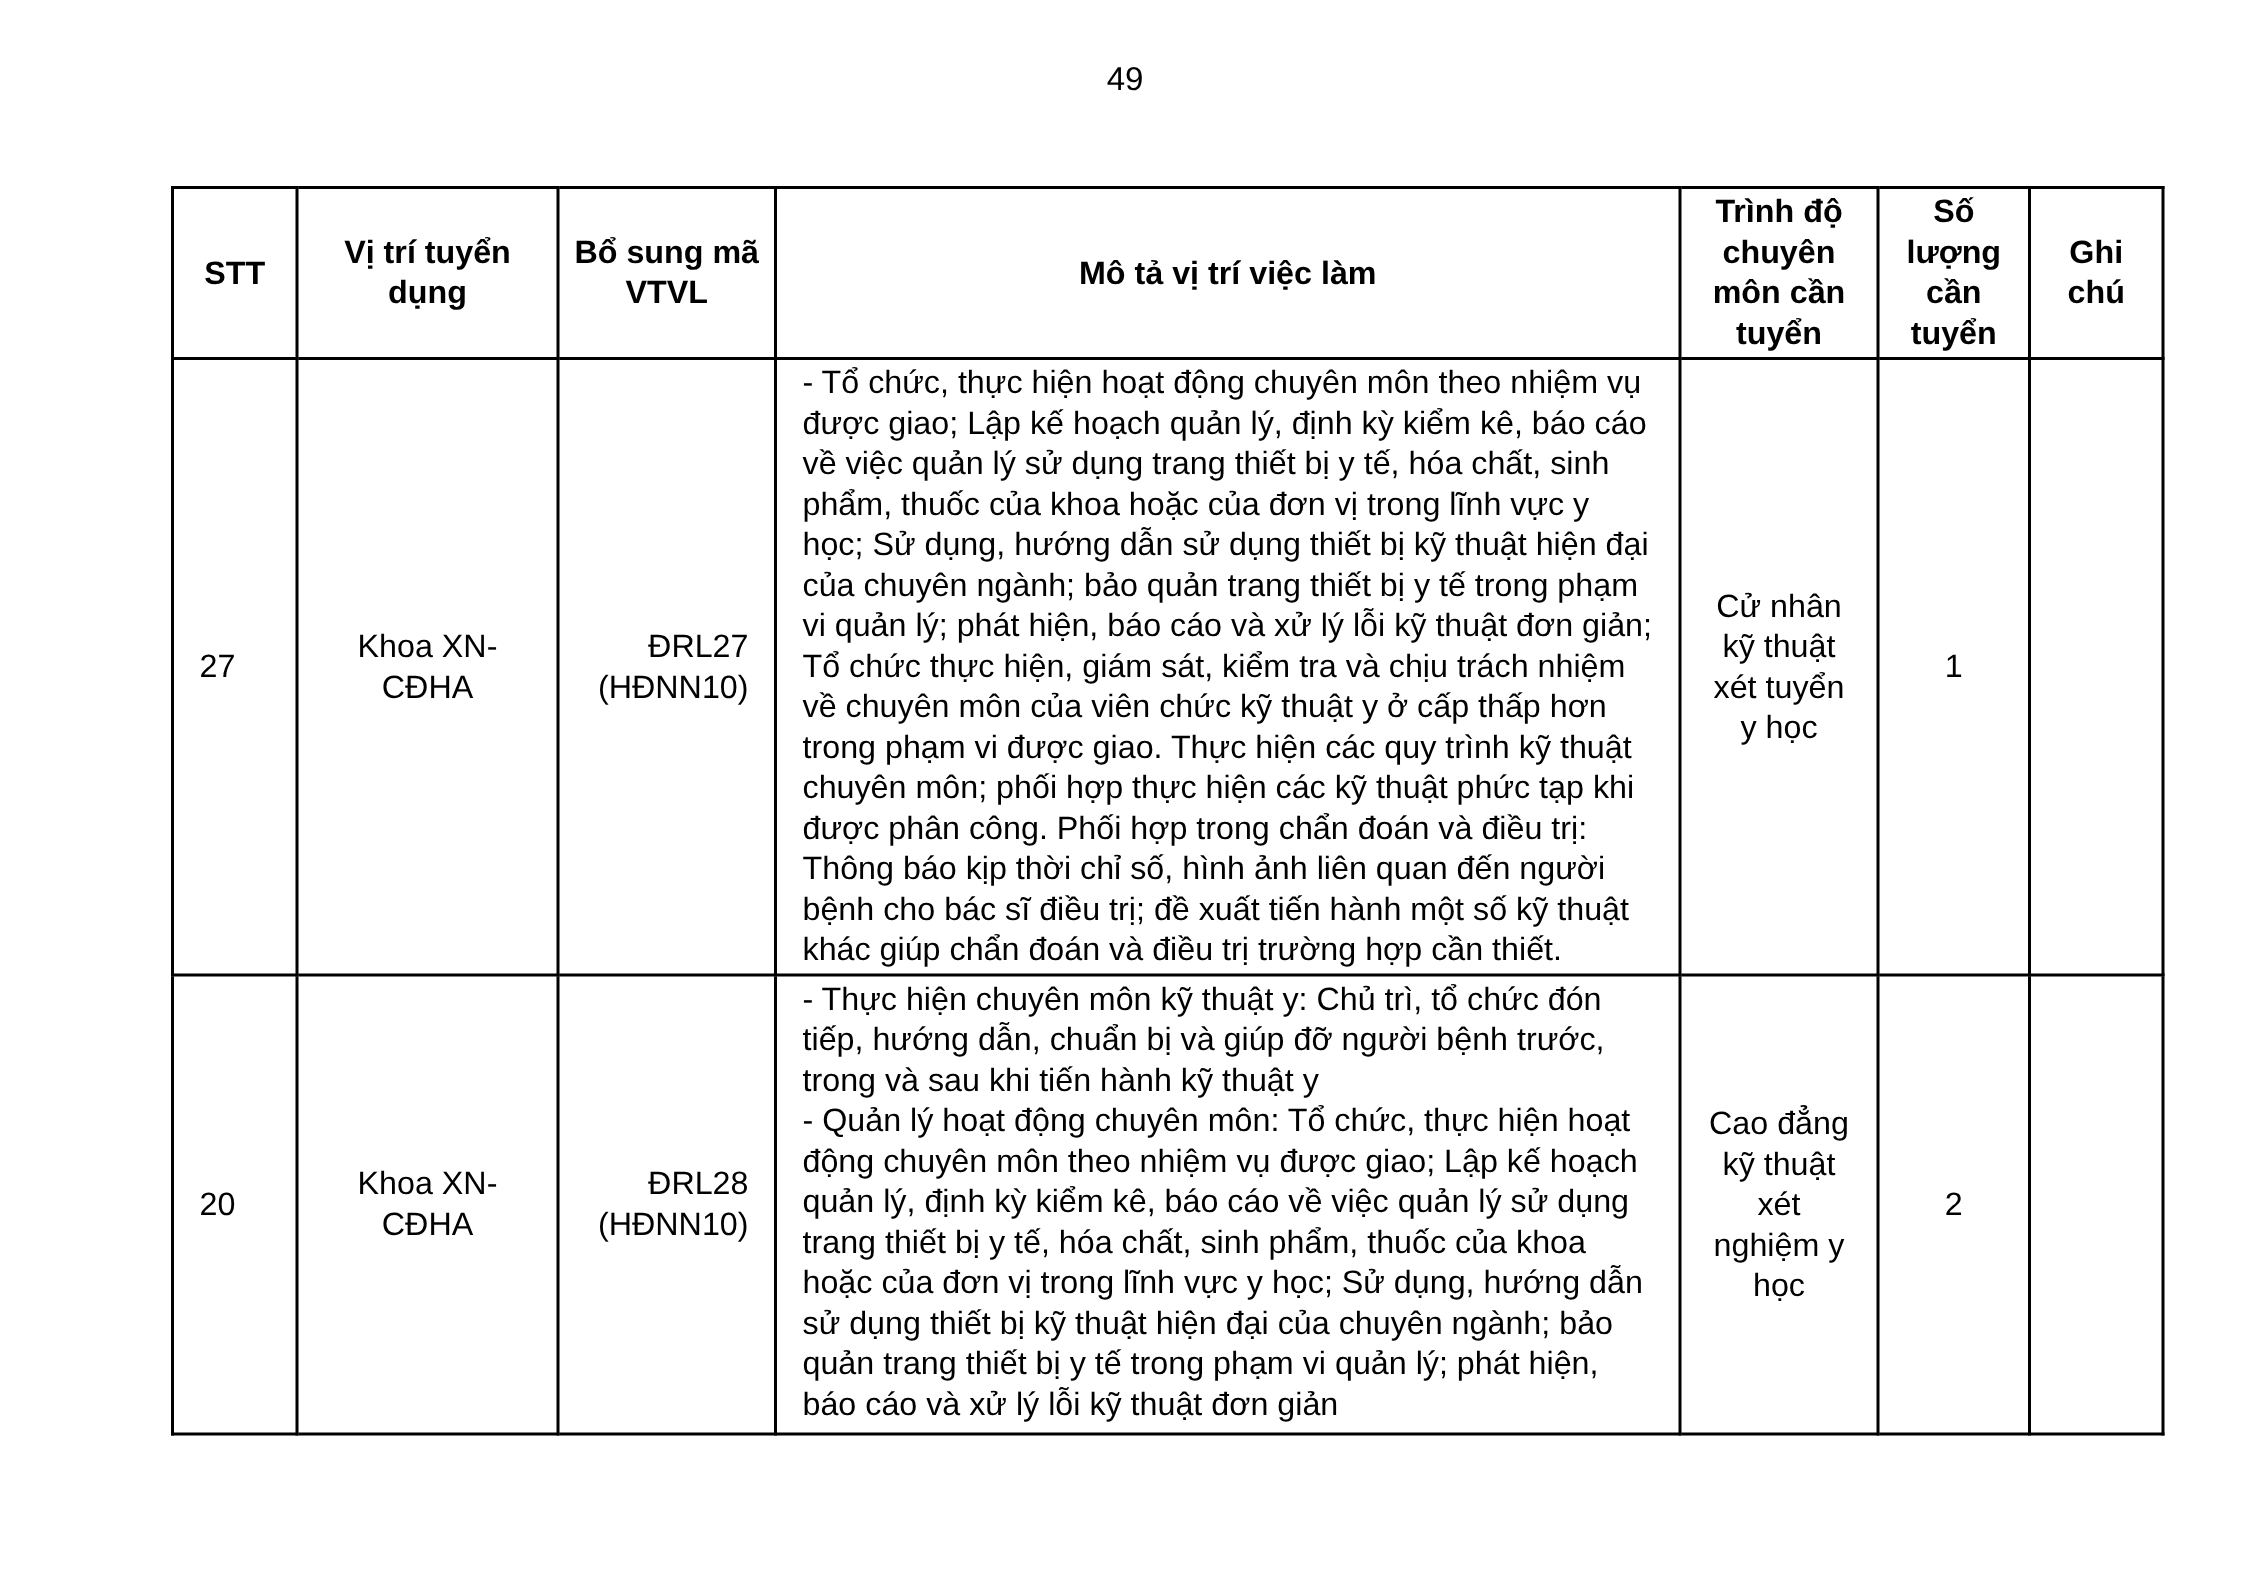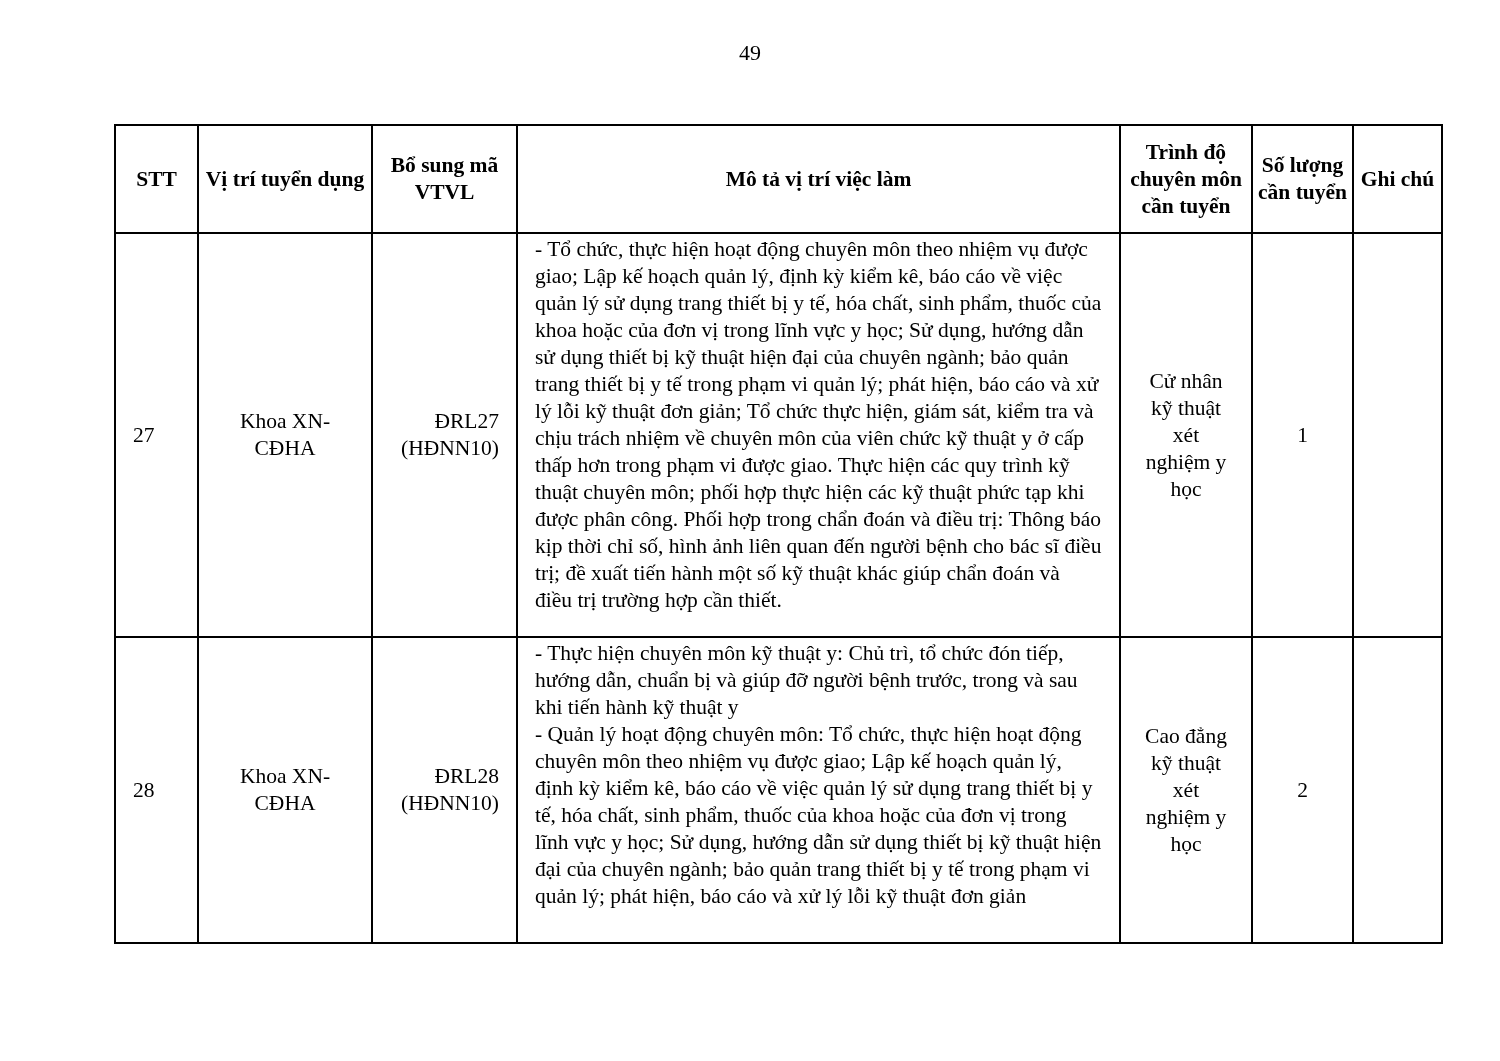--- a/index.html
+++ b/index.html
@@ -5,21 +5,21 @@
   html, body {
     margin: 0;
     padding: 0;
     background: #ffffff;
   }
   .page {
     position: relative;
     width: 1500px;
     height: 1061px;
     background: #ffffff;
-    font-family: Liberation Serif, serif;
+    font-family: Liberation Sans, sans-serif;
     color: #000000;
     overflow: hidden;
   }
   .page-number {
     position: absolute;
     top: 40px;
     left: 0;
     width: 1500px;
     text-align: center;
     font-size: 22px;
@@ -119,26 +119,26 @@
     <tbody>
       <tr class="row-27">
         <td class="cell-stt">27</td>
         <td class="cell-position">Khoa XN-
 CĐHA</td>
         <td class="cell-code">ĐRL27
 (HĐNN10)</td>
         <td class="cell-description">
           <p>- Tổ chức, thực hiện hoạt động chuyên môn theo nhiệm vụ được giao; Lập kế hoạch quản lý, định kỳ kiểm kê, báo cáo về việc quản lý sử dụng trang thiết bị y tế, hóa chất, sinh phẩm, thuốc của khoa hoặc của đơn vị trong lĩnh vực y học; Sử dụng, hướng dẫn sử dụng thiết bị kỹ thuật hiện đại của chuyên ngành; bảo quản trang thiết bị y tế trong phạm vi quản lý; phát hiện, báo cáo và xử lý lỗi kỹ thuật đơn giản; Tổ chức thực hiện, giám sát, kiểm tra và chịu trách nhiệm về chuyên môn của viên chức kỹ thuật y ở cấp thấp hơn trong phạm vi được giao. Thực hiện các quy trình kỹ thuật chuyên môn; phối hợp thực hiện các kỹ thuật phức tạp khi được phân công. Phối hợp trong chẩn đoán và điều trị: Thông báo kịp thời chỉ số, hình ảnh liên quan đến người bệnh cho bác sĩ điều trị; đề xuất tiến hành một số kỹ thuật khác giúp chẩn đoán và điều trị trường hợp cần thiết.</p>
         </td>
-        <td class="cell-qualification">Cử nhân kỹ thuật xét nghiệm y học</td>
+        <td class="cell-qualification">Cử nhân kỹ thuật xét tuyển y học</td>
         <td class="cell-quantity">1</td>
         <td class="cell-notes"></td>
       </tr>
       <tr class="row-28">
-        <td class="cell-stt">28</td>
+        <td class="cell-stt">20</td>
         <td class="cell-position">Khoa XN-
 CĐHA</td>
         <td class="cell-code">ĐRL28
 (HĐNN10)</td>
         <td class="cell-description">
           <p>- Thực hiện chuyên môn kỹ thuật y: Chủ trì, tổ chức đón tiếp, hướng dẫn, chuẩn bị và giúp đỡ người bệnh trước, trong và sau khi tiến hành kỹ thuật y</p>
           <p>- Quản lý hoạt động chuyên môn: Tổ chức, thực hiện hoạt động chuyên môn theo nhiệm vụ được giao; Lập kế hoạch quản lý, định kỳ kiểm kê, báo cáo về việc quản lý sử dụng trang thiết bị y tế, hóa chất, sinh phẩm, thuốc của khoa hoặc của đơn vị trong lĩnh vực y học; Sử dụng, hướng dẫn sử dụng thiết bị kỹ thuật hiện đại của chuyên ngành; bảo quản trang thiết bị y tế trong phạm vi quản lý; phát hiện, báo cáo và xử lý lỗi kỹ thuật đơn giản</p>
         </td>
         <td class="cell-qualification">Cao đẳng kỹ thuật xét nghiệm y học</td>
         <td class="cell-quantity">2</td>

